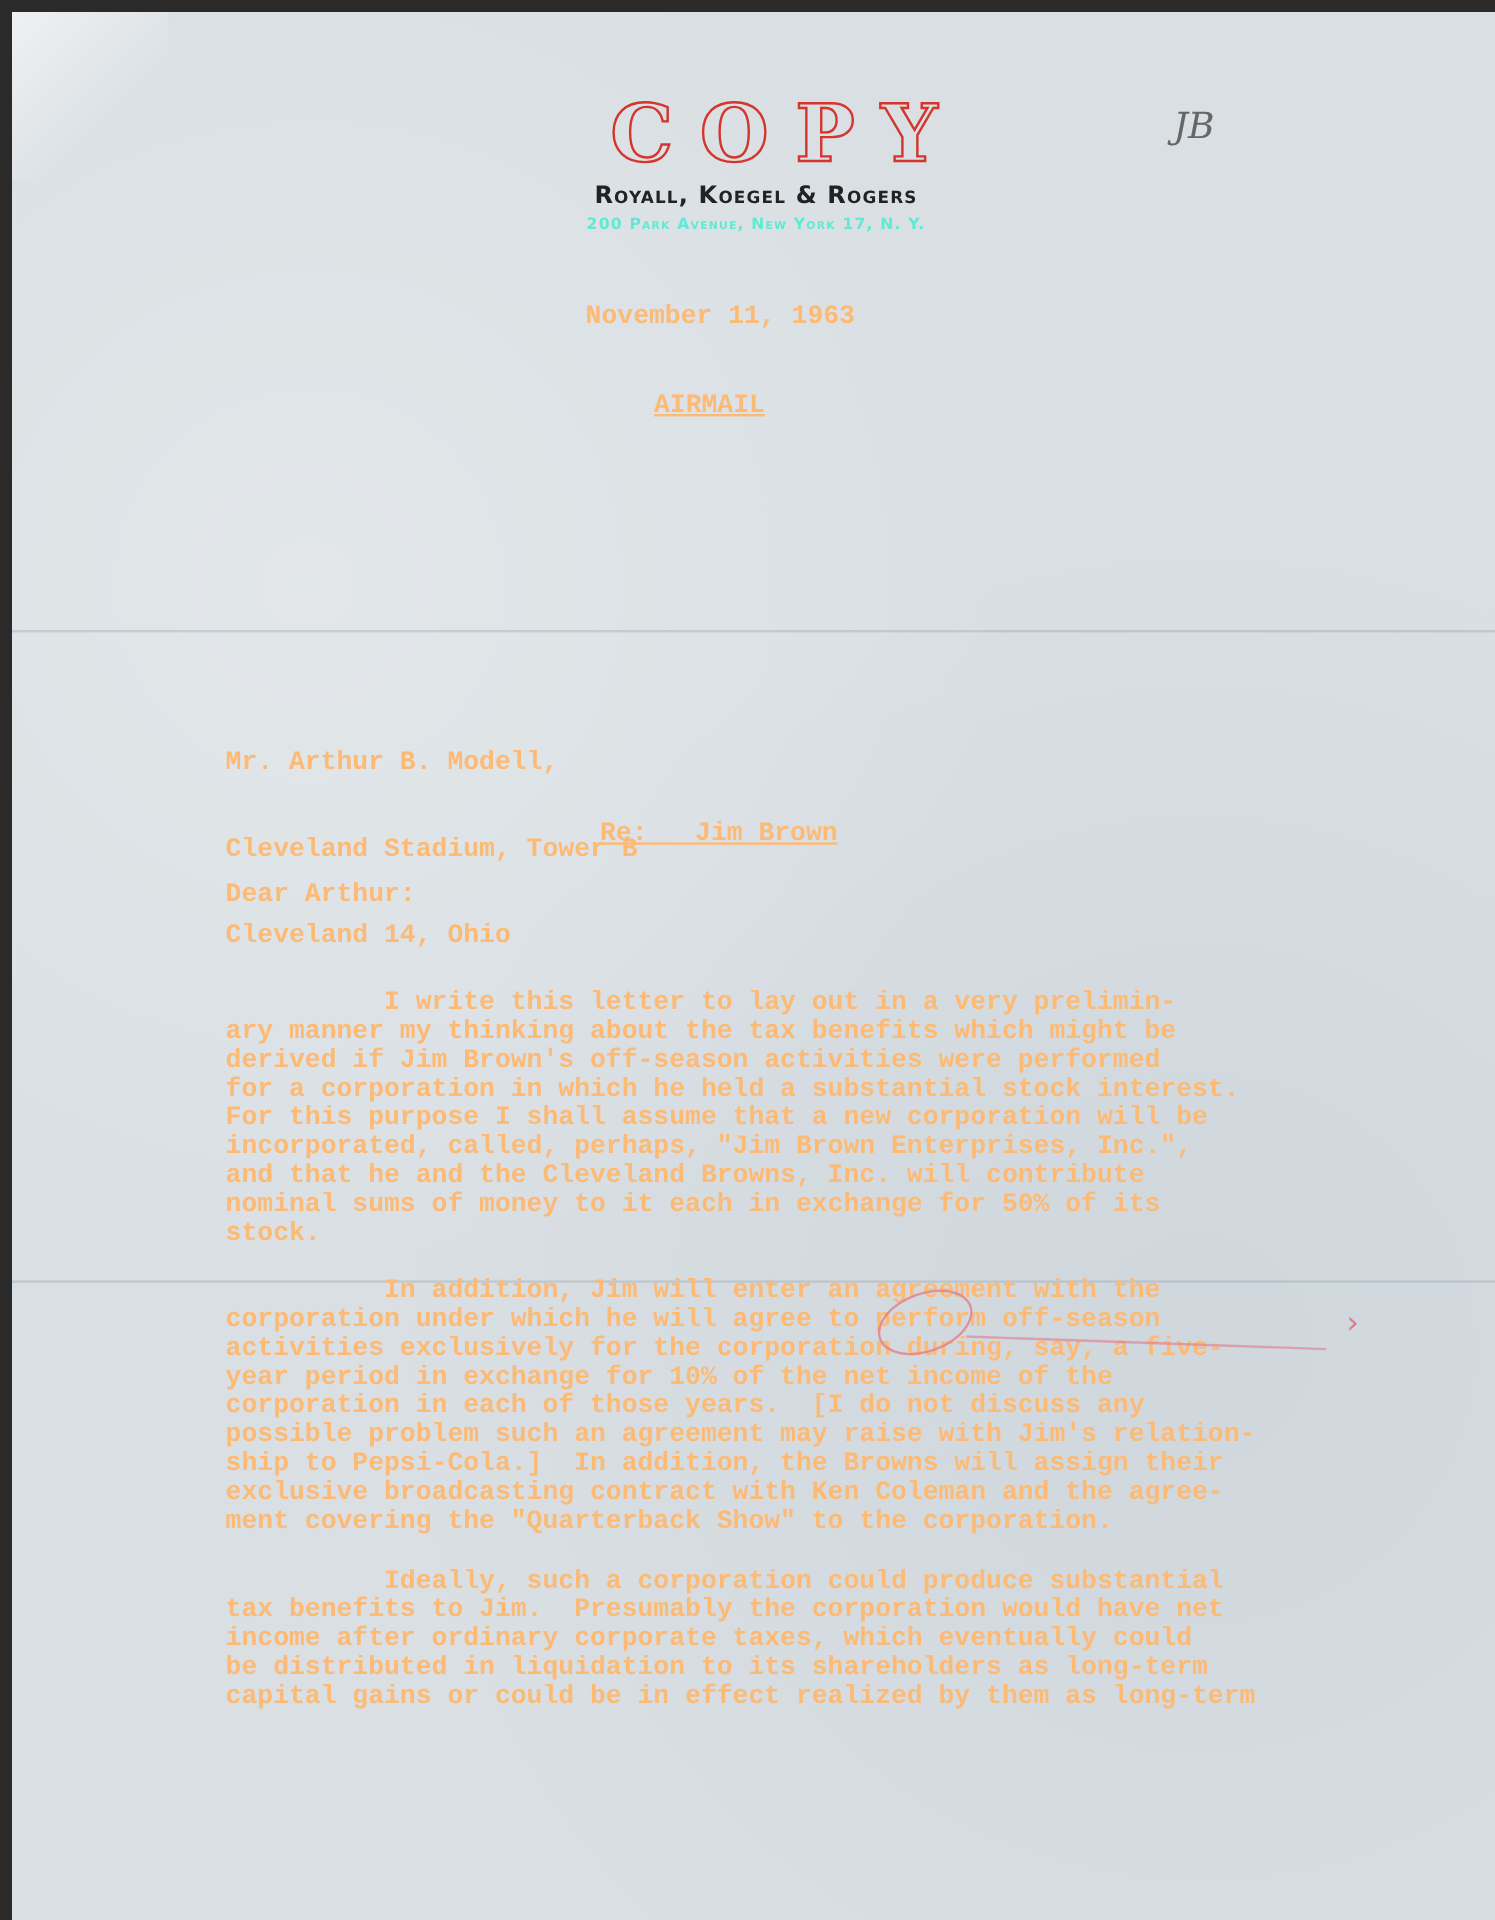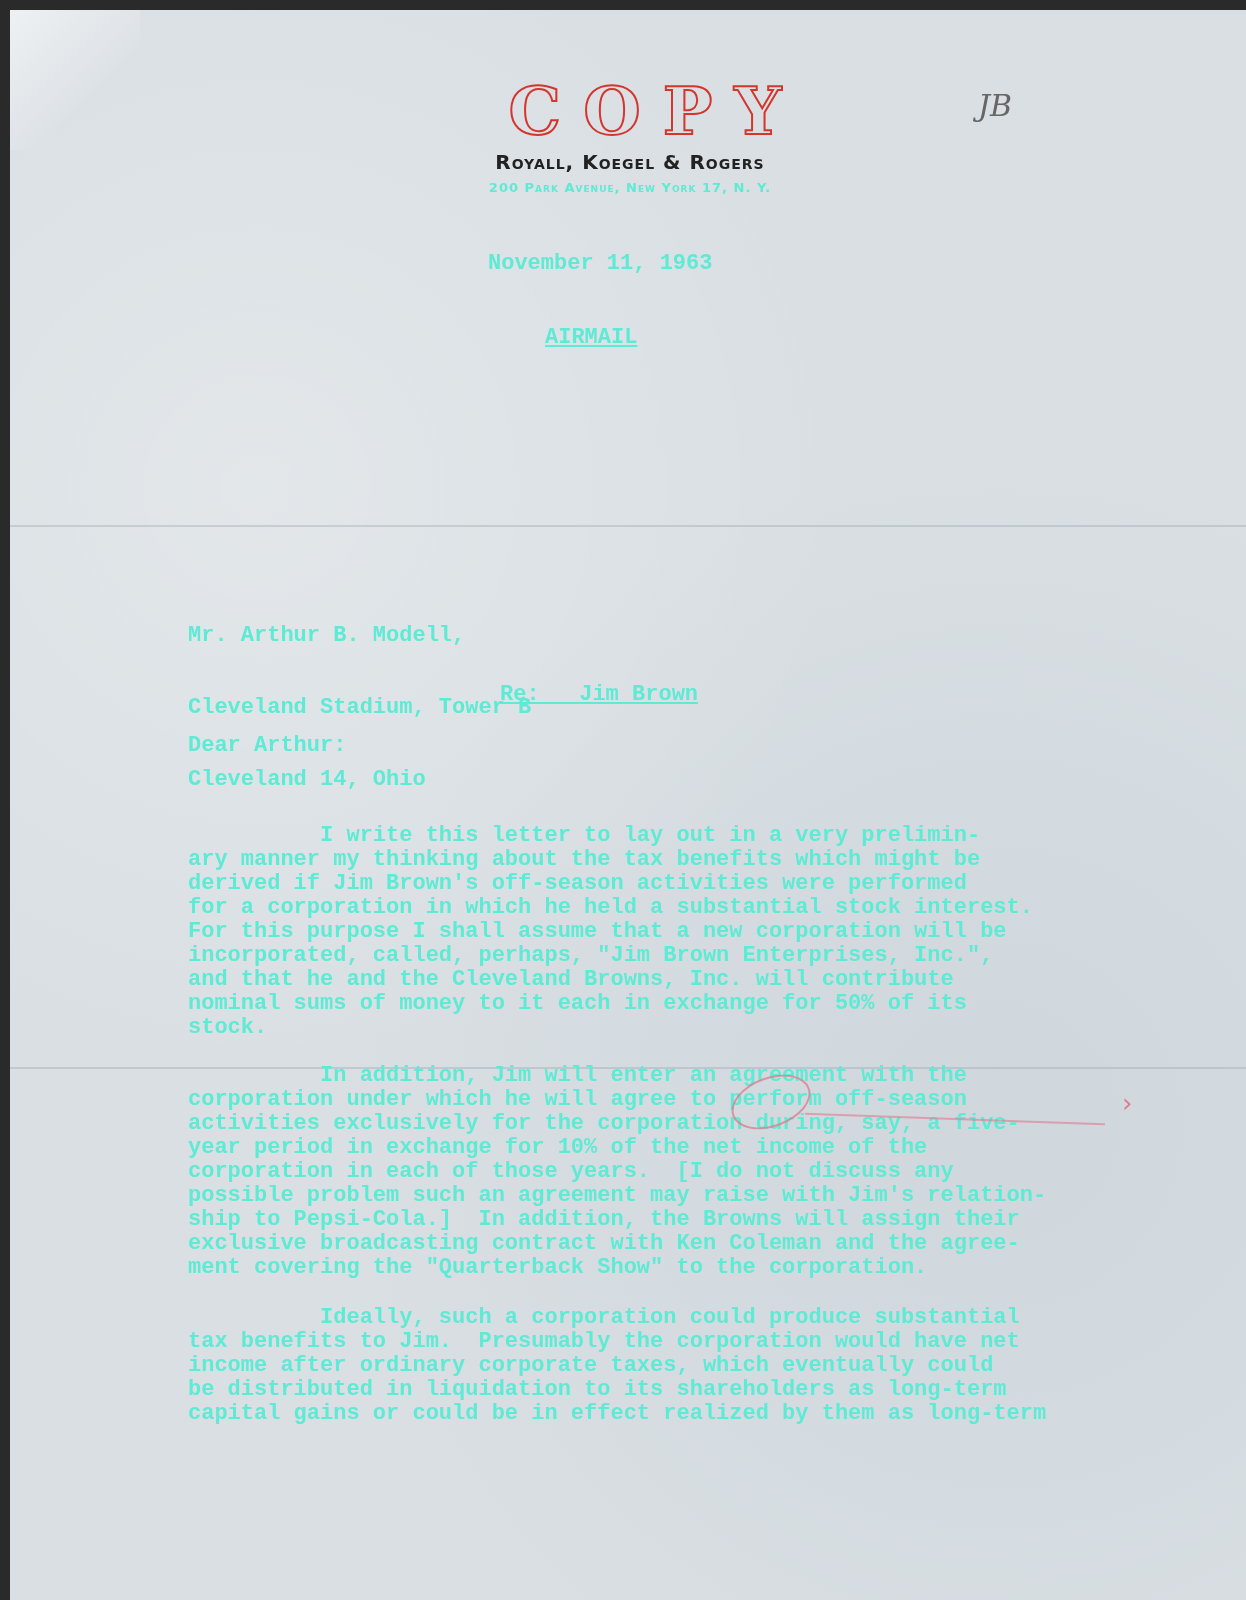--- a/index.html
+++ b/index.html
@@ -36,21 +36,21 @@
   .address {
     position: absolute; left: 380px; top: 180px; width: 500px; text-align: center;
     font-family: "DejaVu Sans", sans-serif; font-size: 13px; color: #5eead4;
     letter-spacing: 1px; font-variant: small-caps; font-weight: bold;
   }
   .initials {
     position: absolute; left: 978px; top: 88px;
     font-family: "DejaVu Serif", serif; font-size: 30px; color: #666; font-style: italic;
   }
   .typed {
-    font-family: "Liberation Mono", monospace; font-size: 22px; color: #5eead4;
+    font-family: "Liberation Mono", monospace; font-size: 22px; color: #fdba74;
     font-weight: bold; white-space: pre; line-height: 24px;
   }
   .date { position: absolute; left: 488px; top: 252px; }
   .airmail { position: absolute; left: 545px; top: 326px; text-decoration: underline; }
   .recipient { position: absolute; left: 188px; top: 576px; }
   .re { position: absolute; left: 500px; top: 683px; text-decoration: underline; }
   .salutation { position: absolute; left: 188px; top: 734px; }
   .para { position: absolute; left: 188px; margin-top: 43px; }
   .p1 { top: 781px; }
   .p2 { top: 1021px; }

